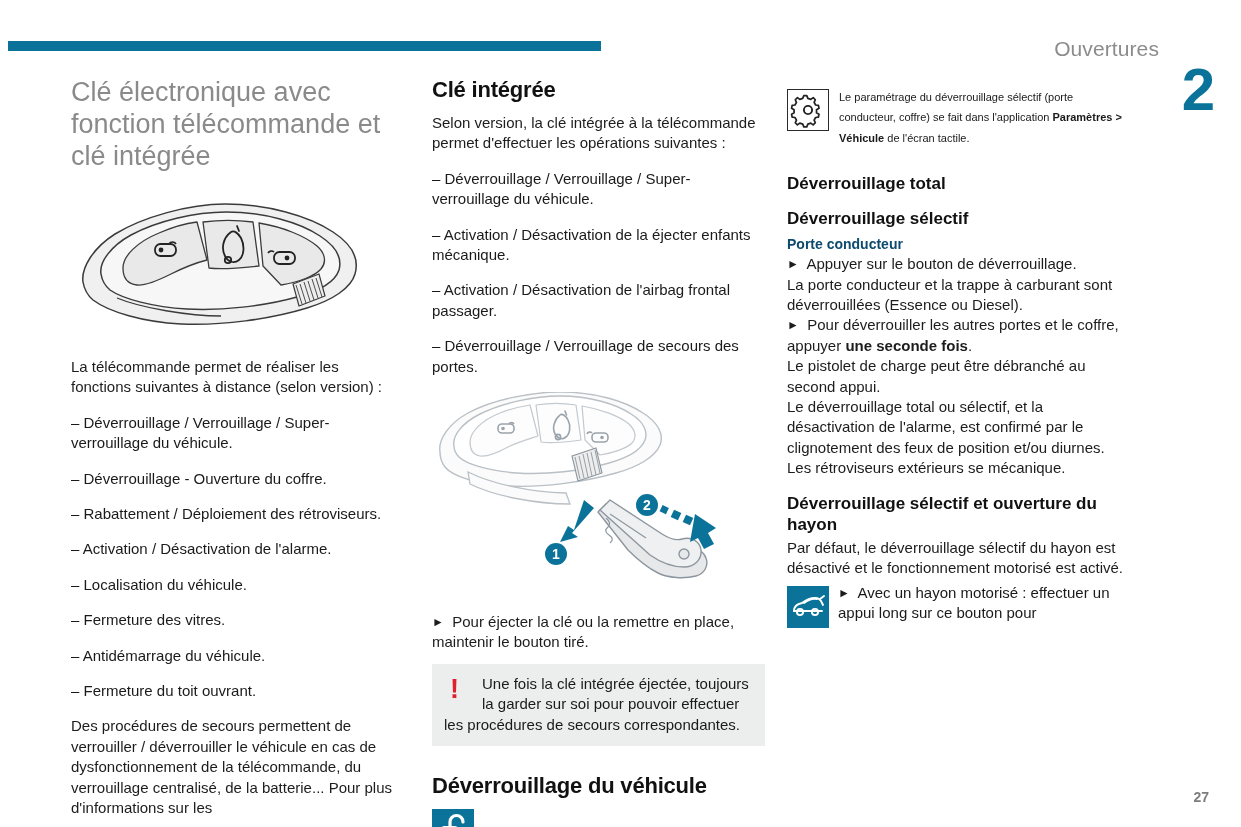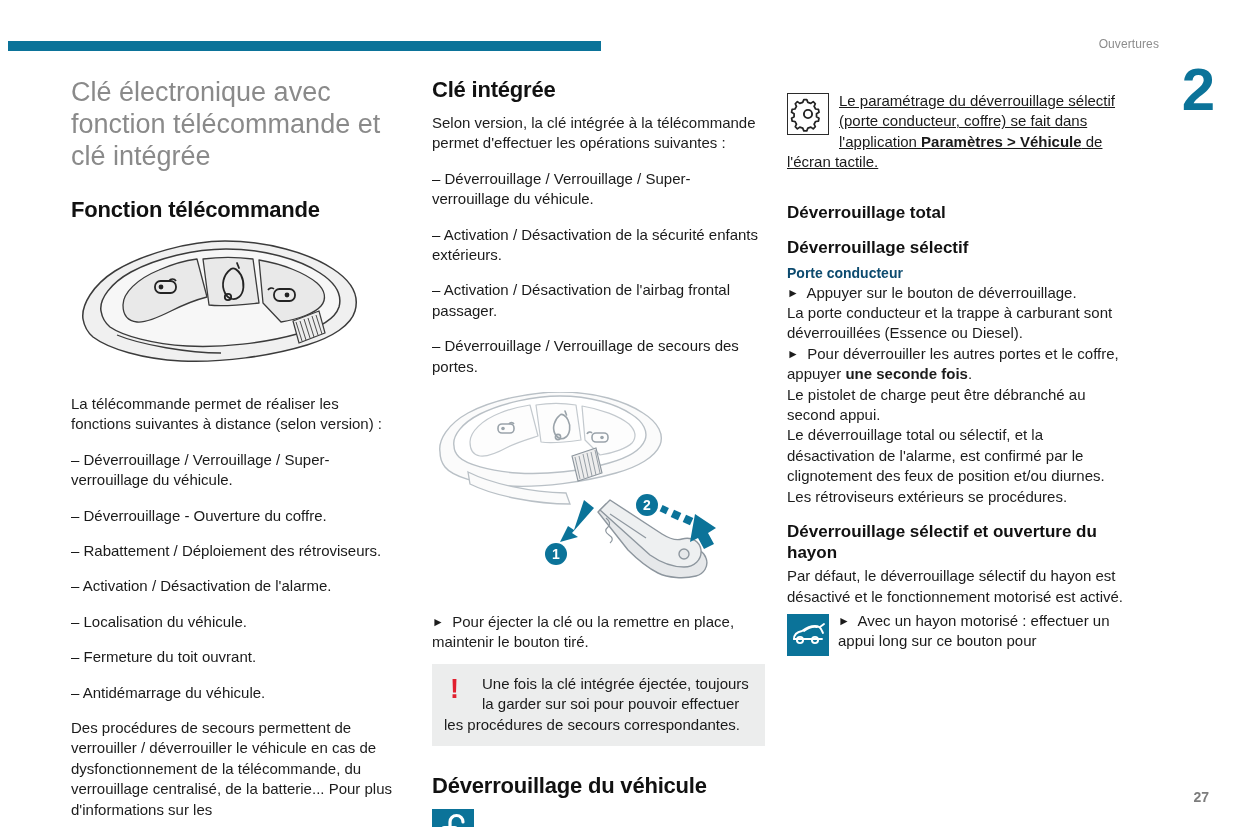--- a/index.html
+++ b/index.html
@@ -22,21 +22,21 @@
     left: 8px;
     top: 41px;
     width: 593px;
     height: 10px;
     background: #0b7399;
   }
   .section-label {
     position: absolute;
     right: 82px;
     top: 37px;
-    font-size: 12px;
+    font-size: 21px;
     color: #8c8c8c;
     letter-spacing: 0.1px;
     white-space: nowrap;
   }
   .chapter-number {
     position: absolute;
     right: 28px;
     top: 60px;
     font-size: 60px;
     font-weight: bold;
@@ -152,23 +152,22 @@
   .gear-note { position: relative; }
   .gear-box {
     width: 42px;
     height: 42px;
     border: 1px solid #2b2b2b;
     float: left;
     margin: 2px 10px 0 0;
     box-sizing: border-box;
   }
   .note-text {
-    font-size: 15px;
+    font-size: 11px;
     line-height: 20.4px;
-    text-decoration: underline;
   }
   .clearfix::after { content: ""; display: table; clear: both; }
 
   
   .hayon-row { position: relative; margin-top: 4px; }
   .hayon-row .tile { float: left; margin: 3px 9px 0 0; }
   .hayon-row p { font-size: 15px; line-height: 20.4px; margin: 0; }
 
   .unlock-tile-wrap { margin-top: 8px; }
 </style>
@@ -177,21 +176,20 @@
 
 <div class="top-rule"></div>
 <div class="section-label">Ouvertures</div>
 <div class="chapter-number">2</div>
 <div class="page-number">27</div>
 
 <div class="col col-1">
 
   <h1 class="title-gray">Clé électronique avec fonction télécommande et clé intégrée</h1>
 
-  <h2 class="hdg">Fonction télécommande</h2>
 
   <div class="fob-wrap-1">
     <svg width="300" height="145" viewBox="0 0 300 145" xmlns="http://www.w3.org/2000/svg">
       <g fill="#f0f0f0" stroke="#3b3b3b" stroke-width="1.5" stroke-linejoin="round">
 
         <path d="M12 86 C10 72 22 52 44 38 C72 21 118 8 154 8 C196 8 238 20 262 36
                  C282 49 288 64 284 78 C280 92 262 104 236 112 C200 123 150 130 110 128
                  C72 126 38 116 22 104 C15 98 13 92 12 86 Z"></path>
 
         <path d="M30 78 C28 66 40 50 60 39 C86 25 124 16 155 16 C192 16 228 26 249 40
@@ -237,34 +235,35 @@
       <path d="M46 102 C70 112 118 120 150 120" fill="none" stroke="#3b3b3b" stroke-width="1.3"></path>
     </svg>
   </div>
 
   <p class="body">La télécommande permet de réaliser les fonctions suivantes à distance (selon version) :</p>
   <p class="dash-line">–  Déverrouillage / Verrouillage / Super-verrouillage du véhicule.</p>
   <p class="dash-line">–  Déverrouillage - Ouverture du coffre.</p>
   <p class="dash-line">–  Rabattement / Déploiement des rétroviseurs.</p>
   <p class="dash-line">–  Activation / Désactivation de l'alarme.</p>
   <p class="dash-line">–  Localisation du véhicule.</p>
+  <p class="dash-line">–  Fermeture des vitres.</p>
+  <p class="dash-line">–  Antidémarrage du véhicule.</p>
   <p class="dash-line">–  Fermeture du toit ouvrant.</p>
-  <p class="dash-line">–  Antidémarrage du véhicule.</p>
 
   <p class="body"><span>Des procédures de secours permettent de verrouiller / déverrouiller le véhicule en cas de dysfonctionnement de la télécommande, du verrouillage centralisé, de la batterie... Pour plus d'informations sur les </span></p>
 
 </div>
 
 <div class="col col-2">
 
   <h2 class="hdg">Clé intégrée</h2>
 
   <p class="body">Selon version, la clé intégrée à la télécommande permet d'effectuer les opérations suivantes :</p>
   <p class="dash-line">–  Déverrouillage / Verrouillage / Super-verrouillage du véhicule.</p>
-  <p class="dash-line">–  Activation / Désactivation de la sécurité enfants extérieurs.</p>
+  <p class="dash-line">–  Activation / Désactivation de la éjecter enfants mécanique.</p>
   <p class="dash-line">–  Activation / Désactivation de l'airbag frontal passager.</p>
   <p class="dash-line">–  Déverrouillage / Verrouillage de secours des portes.</p>
 
   <div class="fob-wrap-2">
     <svg width="330" height="210" viewBox="0 0 330 210" xmlns="http://www.w3.org/2000/svg">
 
       <g fill="#fbfbfb" stroke="#b9c0c6" stroke-width="1.4" stroke-linejoin="round">
         <path d="M8 60 C6 48 16 32 36 21 C60 8 98 0 128 0 C163 0 193 9 211 21
                  C227 31 232 43 228 53 C223 65 206 75 184 81 C152 90 110 96 76 94
                  C44 92 20 84 13 75 C9 70 8 65 8 60 Z"></path>
@@ -384,21 +383,21 @@
   <h3 class="sub">Déverrouillage total</h3>
 
   <h3 class="sub">Déverrouillage sélectif</h3>
   <h4 class="subsub">Porte conducteur</h4>
 
   <p class="body"><span class="arrow">►</span>&nbsp; <span>Appuyer sur le bouton de déverrouillage.</span></p>
   <p class="body">La porte conducteur et la trappe à carburant sont déverrouillées (Essence ou Diesel).</p>
   <p class="body"><span class="arrow">►</span>&nbsp; <span>Pour déverrouiller les autres portes et le coffre, appuyer </span><b>une seconde fois</b><span>.</span></p>
   <p class="body">Le pistolet de charge peut être débranché au second appui.</p>
   <p class="body">Le déverrouillage total ou sélectif, et la désactivation de l'alarme, est confirmé par le clignotement des feux de position et/ou diurnes.</p>
-  <p class="body">Les rétroviseurs extérieurs se procédures.</p>
+  <p class="body">Les rétroviseurs extérieurs se mécanique.</p>
 
   <h3 class="sub">Déverrouillage sélectif et ouverture du hayon</h3>
   <p class="body">Par défaut, le déverrouillage sélectif du hayon est désactivé et le fonctionnement motorisé est activé.</p>
 
   <div class="hayon-row clearfix">
     <span class="tile">
       <svg width="42" height="42" viewBox="0 0 42 42" xmlns="http://www.w3.org/2000/svg">
         <rect width="42" height="42" fill="#0b7399"></rect>
         <g fill="none" stroke="#ffffff" stroke-width="1.9" stroke-linecap="round" stroke-linejoin="round">
           <path d="M7 25 C7 21 10 18 15 17 C19 14 24 12 28 12 C32 12 34 14 35 17 L36 19"></path>

